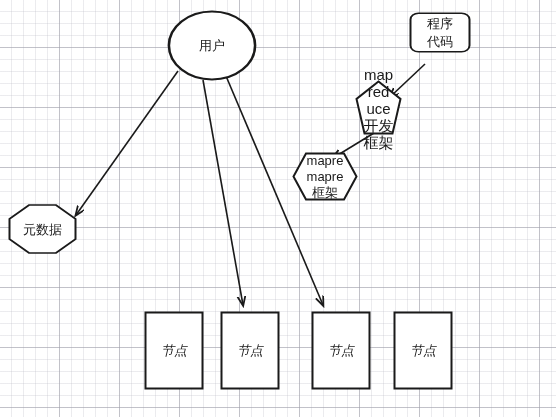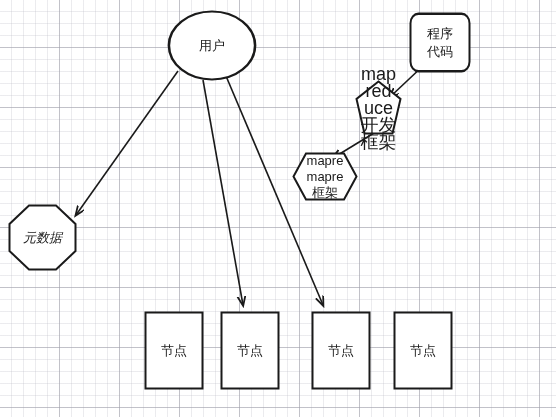--- a/index.html
+++ b/index.html
@@ -70,50 +70,50 @@
     z-index: 2;
     pointer-events: none;
   }
 
   
   #n-user {
     left: 167px; top: 10px; width: 90px; height: 71px;
   }
   
   #n-metadata {
-    left: 8px; top: 204px; width: 69px; height: 67px; font-style: italic;
+    left: 8px; top: 204px; width: 69px; height: 50px;
   }
   
   #n-code {
-    left: 409px; top: 12px; width: 62px; height: 61px;
+    left: 409px; top: 12px; width: 62px; height: 41px;
   }
   #n-code .node-label { line-height: 18px; }
   
   #n-pentagon {
     left: 355px; top: 80px; width: 47px; height: 55px;
   }
   #n-pentagon .node-label {
-    font-size: 18px;
+    font-size: 15px;
     line-height: 17px;
     position: absolute;
     left: 50%;
     top: 50%;
     transform: translate(-50%, -50%);
     width: 80px;
   }
   
   #n-hexagon {
     left: 292px; top: 152px; width: 66px; height: 49px;
   }
   #n-hexagon .node-label {
     font-size: 13px;
     line-height: 16px;
   }
   
-  .node-rect { top: 311px; width: 60px; height: 79px; }
+  .node-rect { top: 311px; width: 60px; height: 79px; font-style: italic; }
   #n-node1 { left: 144px; }
   #n-node2 { left: 220px; }
   #n-node3 { left: 311px; }
   #n-node4 { left: 393px; }
 </style>
 </head>
 <body>
 
 <div id="canvas">
 

